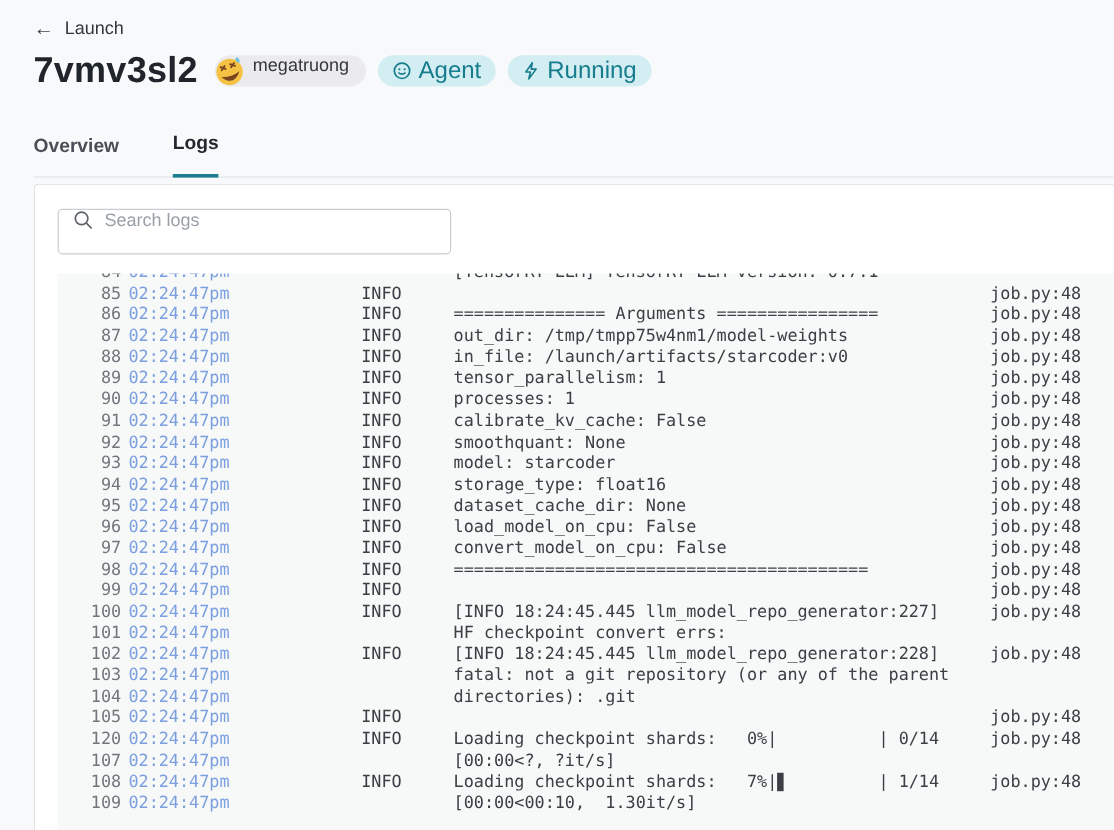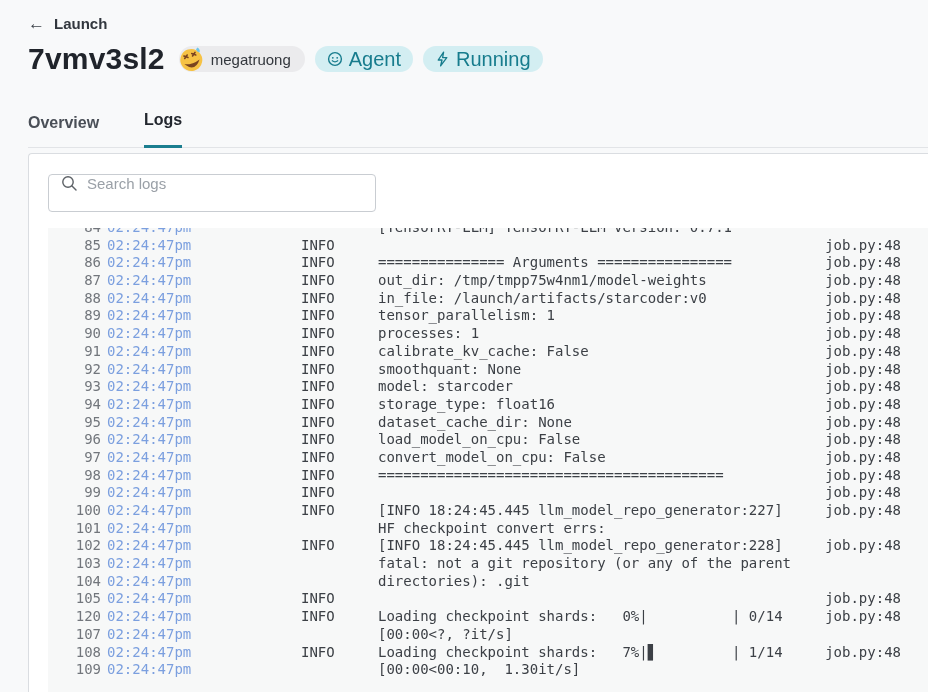--- a/index.html
+++ b/index.html
@@ -3,25 +3,25 @@
 <meta charset="utf-8">
 <style>
   * { margin:0; padding:0; box-sizing:border-box; }
   html,body { width:928px; height:692px; overflow:hidden; }
   body { font-family:"Liberation Sans", sans-serif; background:#f8f9fa; color:#23272e; }
   .page { position:relative; width:928px; height:692px; overflow:hidden; }
 
   
   .back-row { position:absolute; top:15px; left:28px; display:flex; align-items:center; gap:9px; cursor:pointer; }
   .back-arrow { font-size:17px; color:#3c4249; line-height:1; }
-  .back-label { font-size:15px; font-weight:700; color:#32373e; }
+  .back-label { font-size:15px; font-weight:400; color:#32373e; }
 
   .title-row { position:absolute; top:42px; left:28px; display:flex; align-items:center; gap:10px; }
   .page-title { font-size:30px; font-weight:700; color:#20242b; letter-spacing:.2px; }
-  .user-pill { position:relative; display:flex; align-items:center; height:26px; background:#ebebed;
+  .user-pill { position:relative; display:flex; align-items:flex-start; height:26px; background:#ebebed;
                border-radius:13px; padding:0 14px 0 32px; margin-left:4px; }
   .avatar { position:absolute; left:-2px; top:-1px; width:28px; height:28px; }
   .user-name { font-size:15px; color:#33373d; }
   .badge { display:flex; align-items:center; gap:6px; height:26px; padding:0 12px;
            background:#d3eef2; border-radius:13px; color:#177c8d; font-size:20px; }
   .badge svg { display:block; }
 
   
   .tabbar { position:absolute; top:96px; left:0; right:0; height:52px; }
   .tabbar .rule { position:absolute; left:28px; right:0; bottom:0; height:1px; background:#e2e4e7; }

